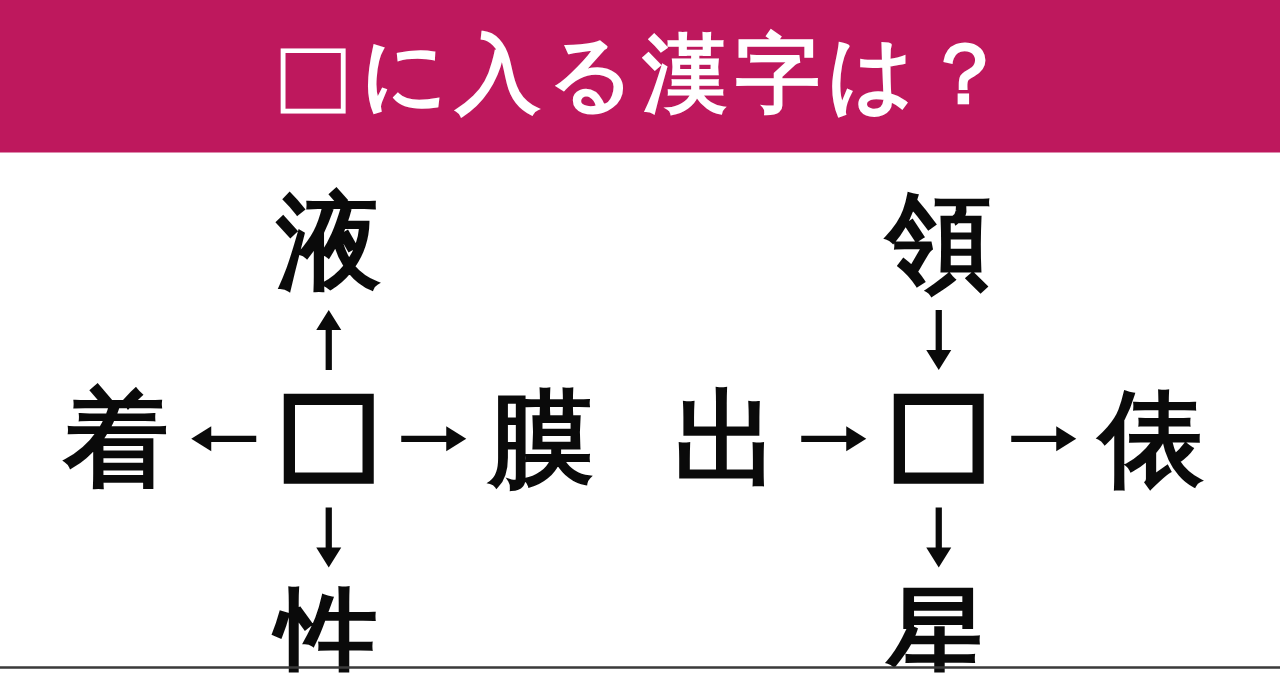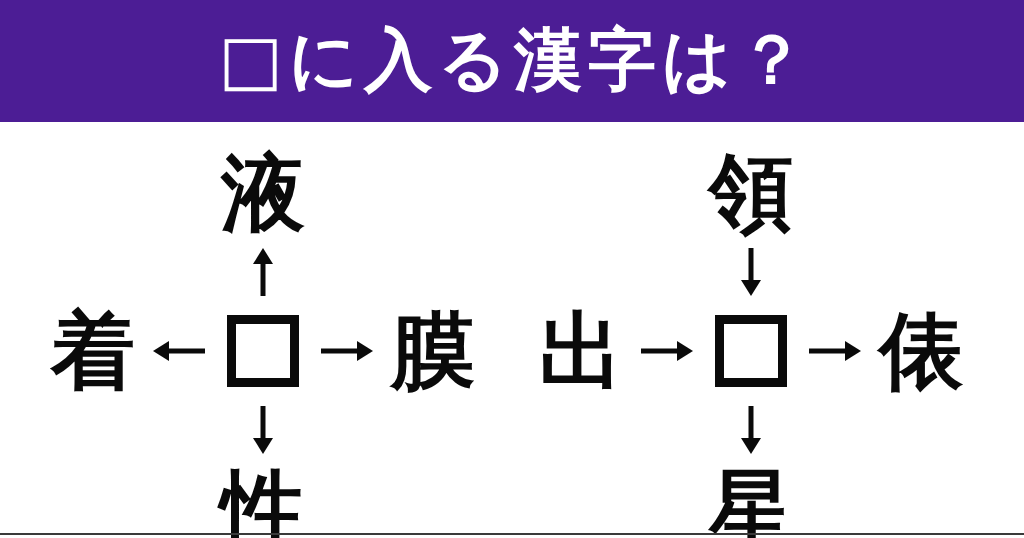--- a/index.html
+++ b/index.html
@@ -16,21 +16,21 @@
     position: relative;
   }
 
   
   .banner {
     position: absolute;
     left: 0;
     top: 0;
     width: 1024px;
     height: 122px;
-    background: #4c1d95;
+    background: #be185d;
     display: flex;
     align-items: center;
     justify-content: center;
     box-sizing: border-box;
   }
   .banner-title {
     color: #ffffff;
     font-size: 68px;
     line-height: 1;
     font-weight: 700;

